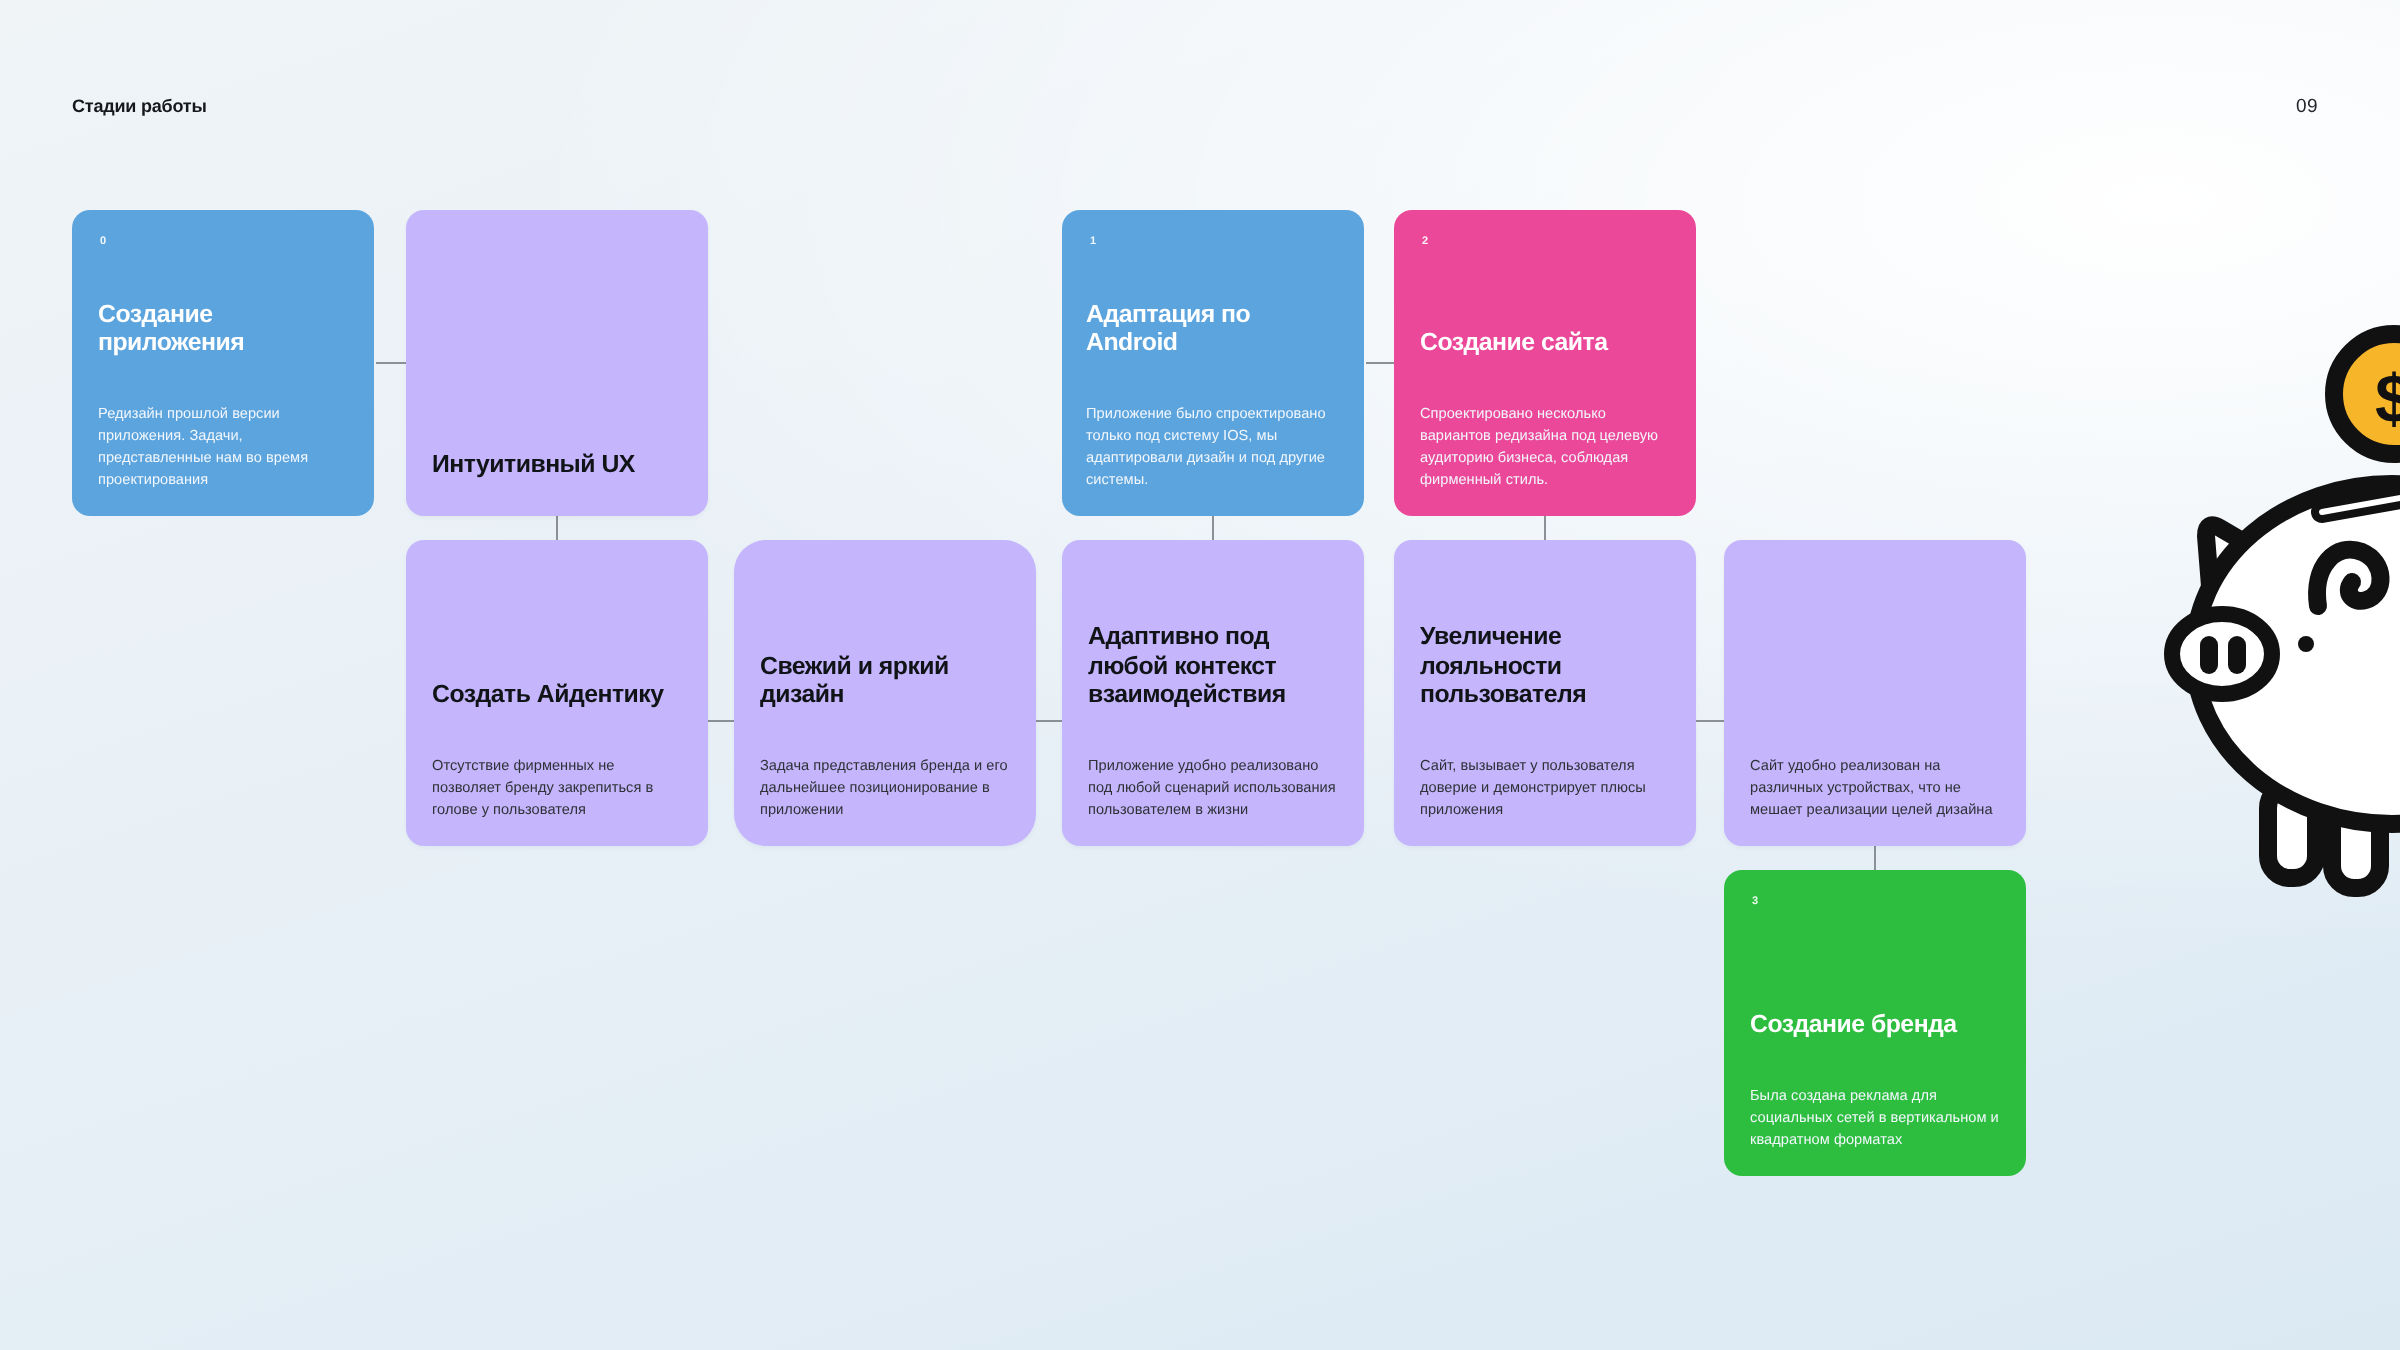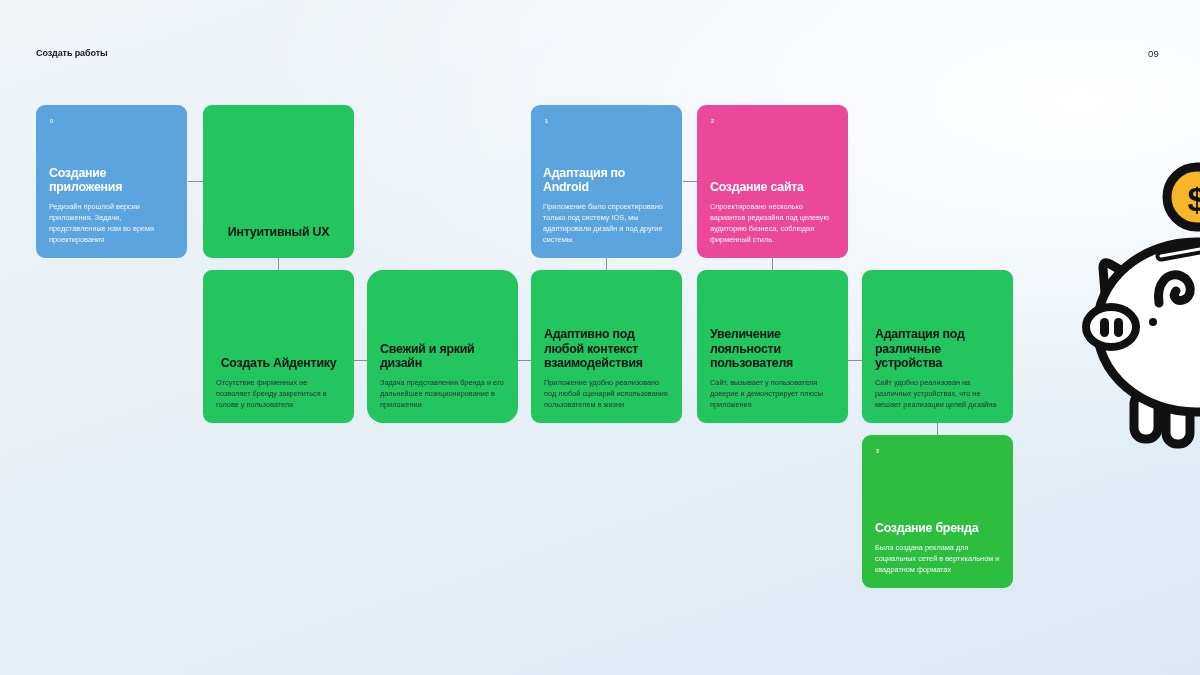--- a/index.html
+++ b/index.html
@@ -29,22 +29,23 @@
   .conn.v{width:1.4px;}
 
   
   .card{
     position:absolute;width:151px;height:153px;
     border-radius:9px;
     box-sizing:border-box;
     padding:11px 13px 13px 13px;
     display:flex;flex-direction:column;justify-content:flex-end;
     overflow:hidden;
+    gap:16px;
   }
-  .card.white{background:#22c55e;box-shadow:0 1px 2px rgba(40,60,90,.05);align-items:center;}
+  .card.white{background:#c4b5fd;box-shadow:0 1px 2px rgba(40,60,90,.05);}
   .card.blue{background:#5ca4de;}
   .card.purple{background:#ec4899;}
   .card.green{background:#2dbd3f;}
 
   .card .num{
     position:absolute;left:14px;top:13px;
     font-size:5.5px;font-weight:700;letter-spacing:.2px;
     color:rgba(255,255,255,.92);
   }
   .card .title{
@@ -61,21 +62,21 @@
   .card.blue .body,.card.purple .body,.card.green .body{color:#f2f7fc;}
 
   
   .piggy{position:absolute;left:1060px;top:155px;width:240px;height:300px;}
 </style>
 </head>
 <body>
 
 <div class="stage">
 
-  <div class="hdr-title">Создать работы</div>
+  <div class="hdr-title">Стадии работы</div>
   <div class="hdr-page">09</div>
 
   <div class="conn h" style="left:188px;top:181px;width:16px;"></div>
   <div class="conn v" style="left:278px;top:258px;height:13px;"></div>
   <div class="conn h" style="left:354px;top:360px;width:14px;"></div>
   <div class="conn h" style="left:518px;top:360px;width:14px;"></div>
   <div class="conn v" style="left:606px;top:258px;height:13px;"></div>
   <div class="conn h" style="left:683px;top:181px;width:14px;"></div>
   <div class="conn v" style="left:772px;top:258px;height:13px;"></div>
   <div class="conn h" style="left:848px;top:360px;width:14px;"></div>
@@ -117,21 +118,20 @@
     <div class="title">Адаптивно под любой контекст взаимодействия</div>
     <div class="body">Приложение удобно реализовано под любой сценарий использования пользователем в жизни</div>
   </div>
 
   <div class="card white" style="left:697px;top:270px;">
     <div class="title">Увеличение лояльности пользователя</div>
     <div class="body">Сайт, вызывает у пользователя доверие и демонстрирует плюсы приложения</div>
   </div>
 
   <div class="card white" style="left:862px;top:270px;">
-    <div class="title">Адаптация под различные устройства</div>
     <div class="body">Сайт удобно реализован на различных устройствах, что не мешает реализации целей дизайна</div>
   </div>
 
   <div class="card green" style="left:862px;top:435px;">
     <div class="num">3</div>
     <div class="title">Создание бренда</div>
     <div class="body">Была создана реклама для социальных сетей в вертикальном и квадратном форматах</div>
   </div>
 
   <svg class="piggy" viewBox="0 0 240 300" aria-hidden="true">

